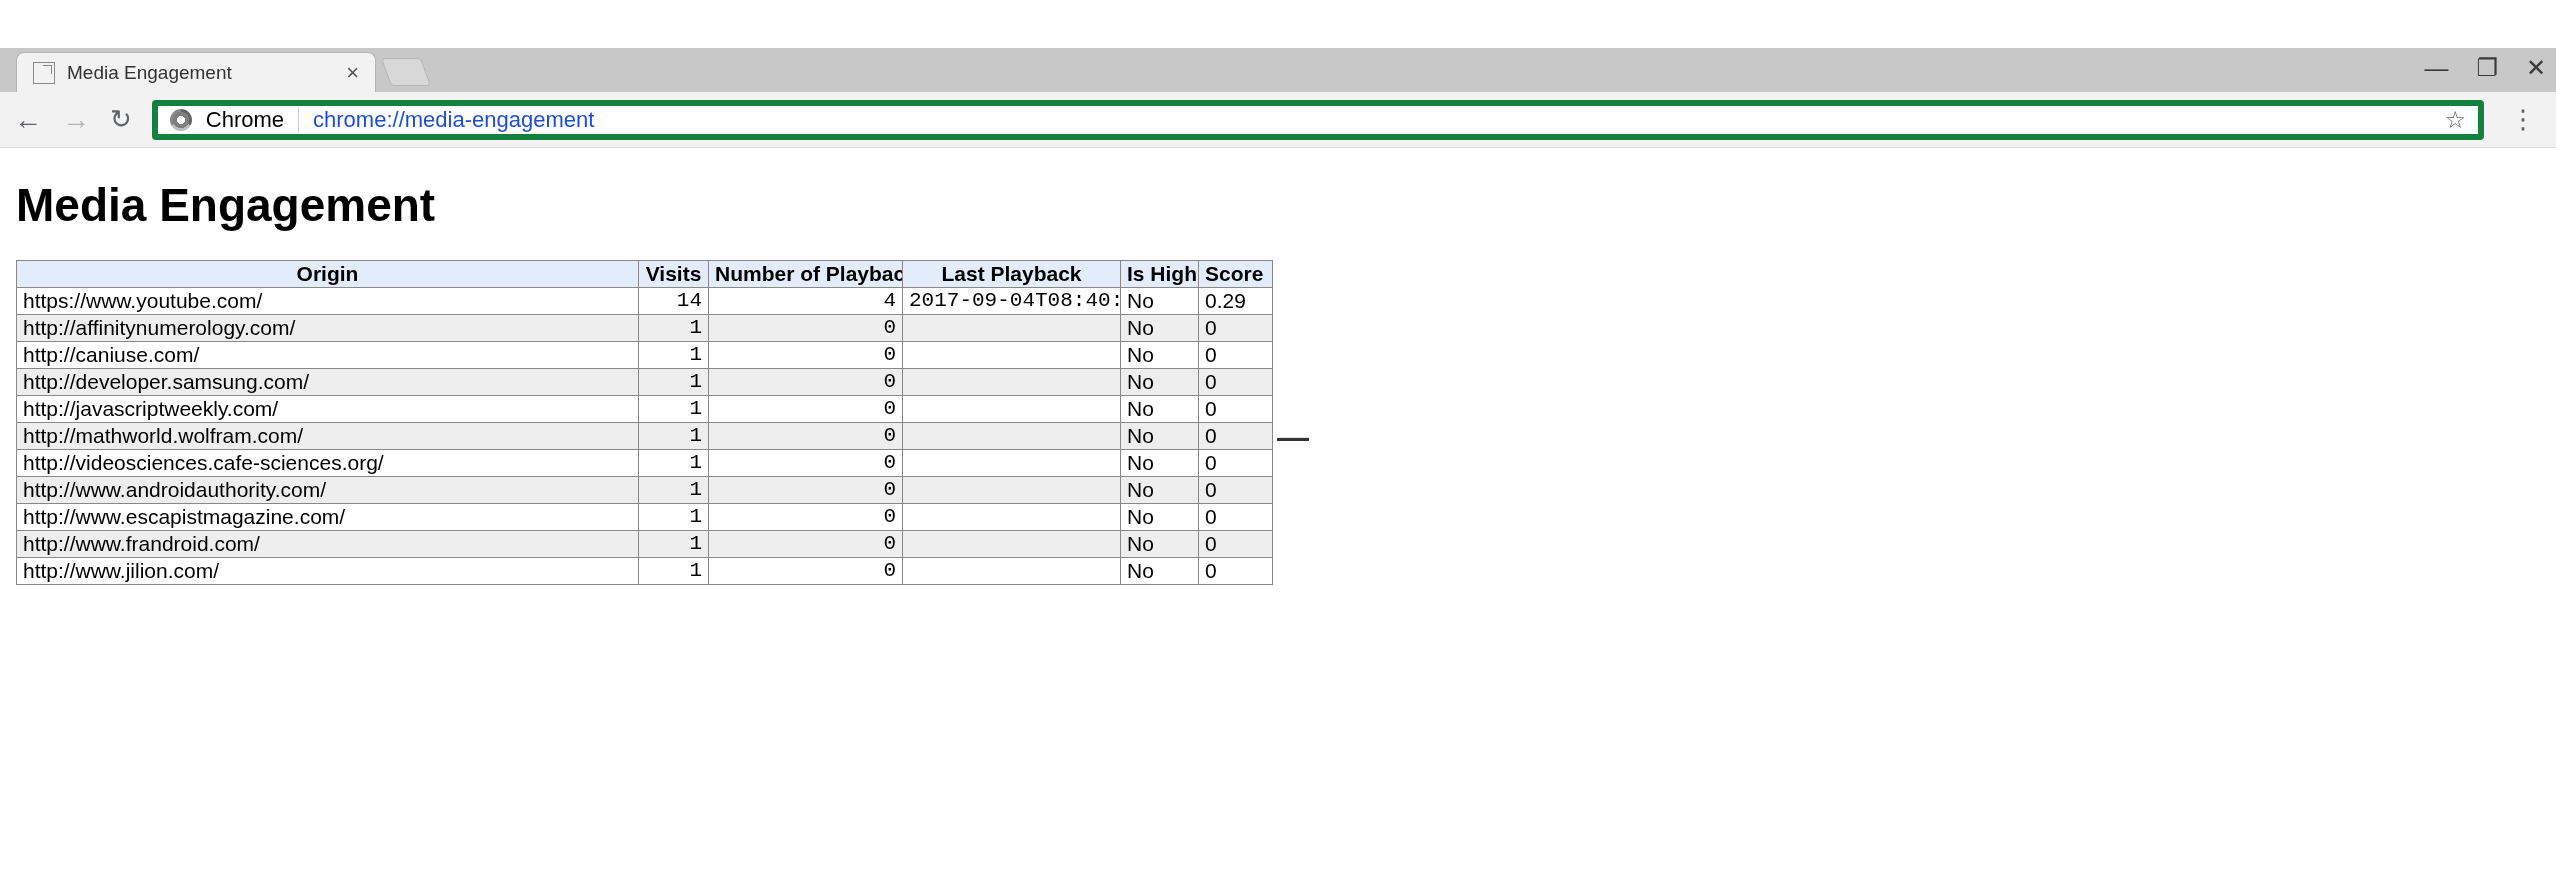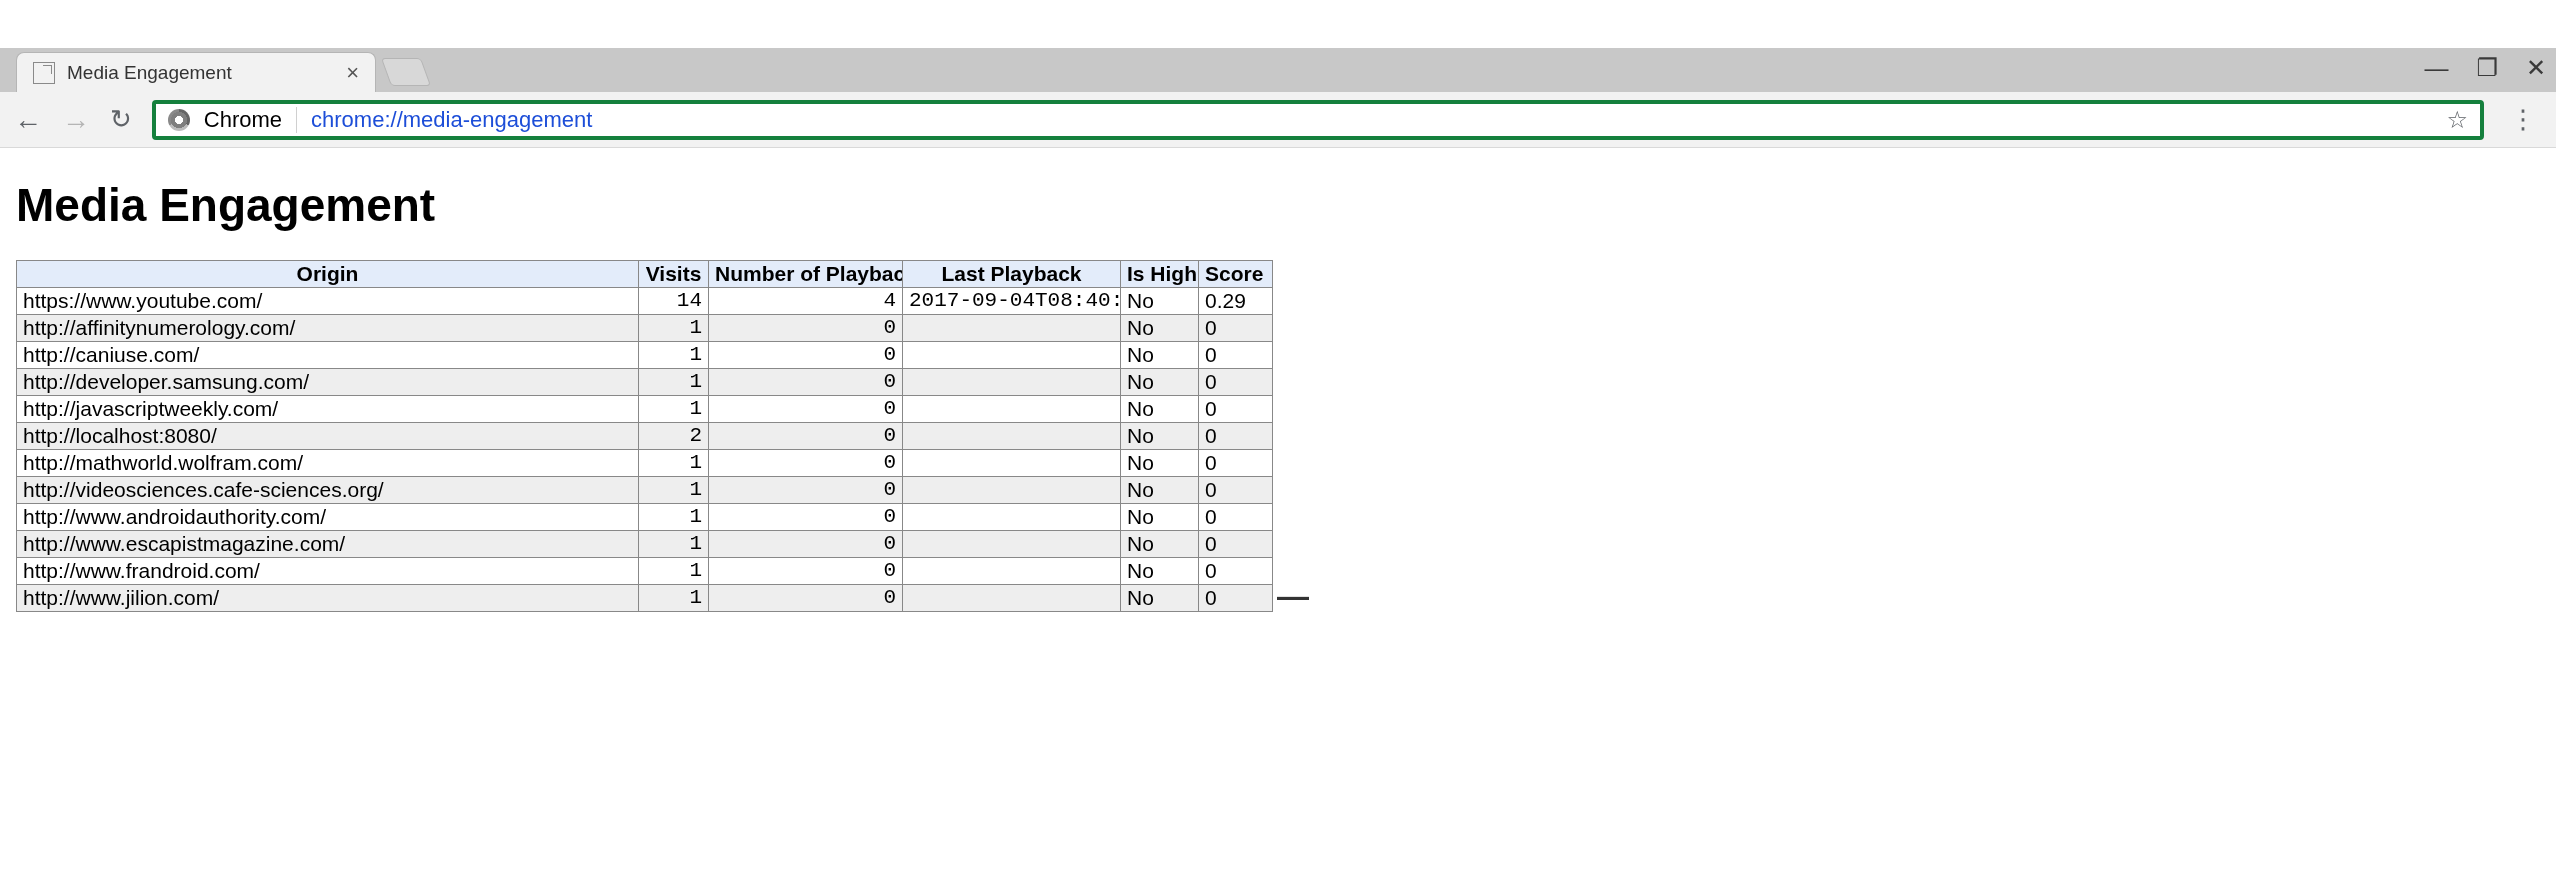--- a/index.html
+++ b/index.html
@@ -62,21 +62,21 @@
     gap: 20px;
   }
   .nav-btn { font-size: 28px; color: #5f6368; width: 28px; text-align: center; }
   .nav-btn.disabled { color: #b5b5b5; }
   .reload { font-size: 26px; color: #5f6368; }
 
   .omnibox {
     flex: 1;
     height: 40px;
     background: #fff;
-    border: 4px solid #15803d;
+    border: 6px solid #15803d;
     border-radius: 4px;
     display: flex;
     align-items: center;
     padding: 0 12px;
     font-size: 22px;
     gap: 14px;
   }
   .omni-chrome-icon {
     width: 22px; height: 22px; border-radius: 50%;
     background:
@@ -86,21 +86,21 @@
   }
   .omni-label { color: #000; padding-right: 14px; border-right: 1px solid #d0d0d0; }
   .omni-url { color: #1d4ed8; }
   .omni-star { margin-left: auto; font-size: 24px; color: #5f6368; }
   .kebab { font-size: 26px; color: #5f6368; padding: 0 6px; }
 
   
   .page { padding: 12px 16px; }
   h1 { font-size: 46px; font-weight: 700; margin: 18px 0 28px 0; }
 
-  .wrap { display: flex; align-items: flex-end; gap: 4px; }
+  .wrap { display: flex; align-items: center; gap: 4px; }
   table {
     border-collapse: collapse;
     border: 1px solid #888;
     width: 1256px;
     table-layout: fixed;
   }
   th, td {
     border: 1px solid #888;
     font-size: 21px;
     padding: 1px 6px;
@@ -220,28 +220,20 @@
             </tr>
             <tr>
               <td>http://javascriptweekly.com/</td>
               <td class="num">1</td>
               <td class="num">0</td>
               <td class="num"></td>
               <td>No</td>
               <td>0</td>
             </tr>
             <tr>
-              <td>http://localhost:8080/</td>
-              <td class="num">2</td>
-              <td class="num">0</td>
-              <td class="num"></td>
-              <td>No</td>
-              <td>0</td>
-            </tr>
-            <tr>
               <td>http://mathworld.wolfram.com/</td>
               <td class="num">1</td>
               <td class="num">0</td>
               <td class="num"></td>
               <td>No</td>
               <td>0</td>
             </tr>
             <tr>
               <td>http://videosciences.cafe-sciences.org/</td>
               <td class="num">1</td>

